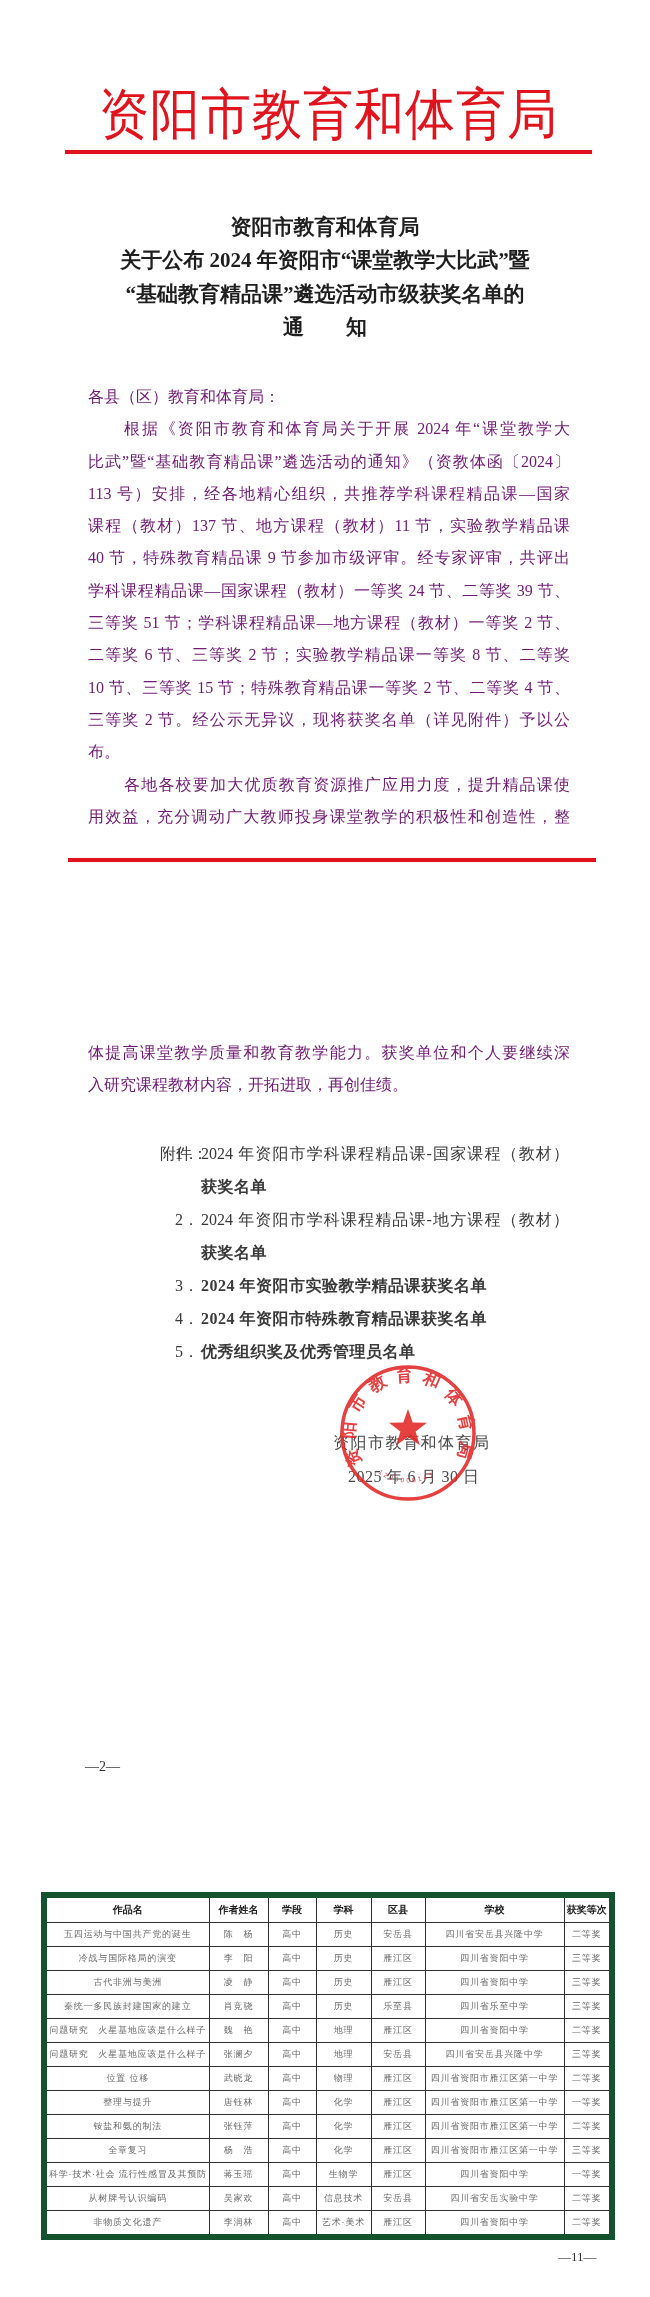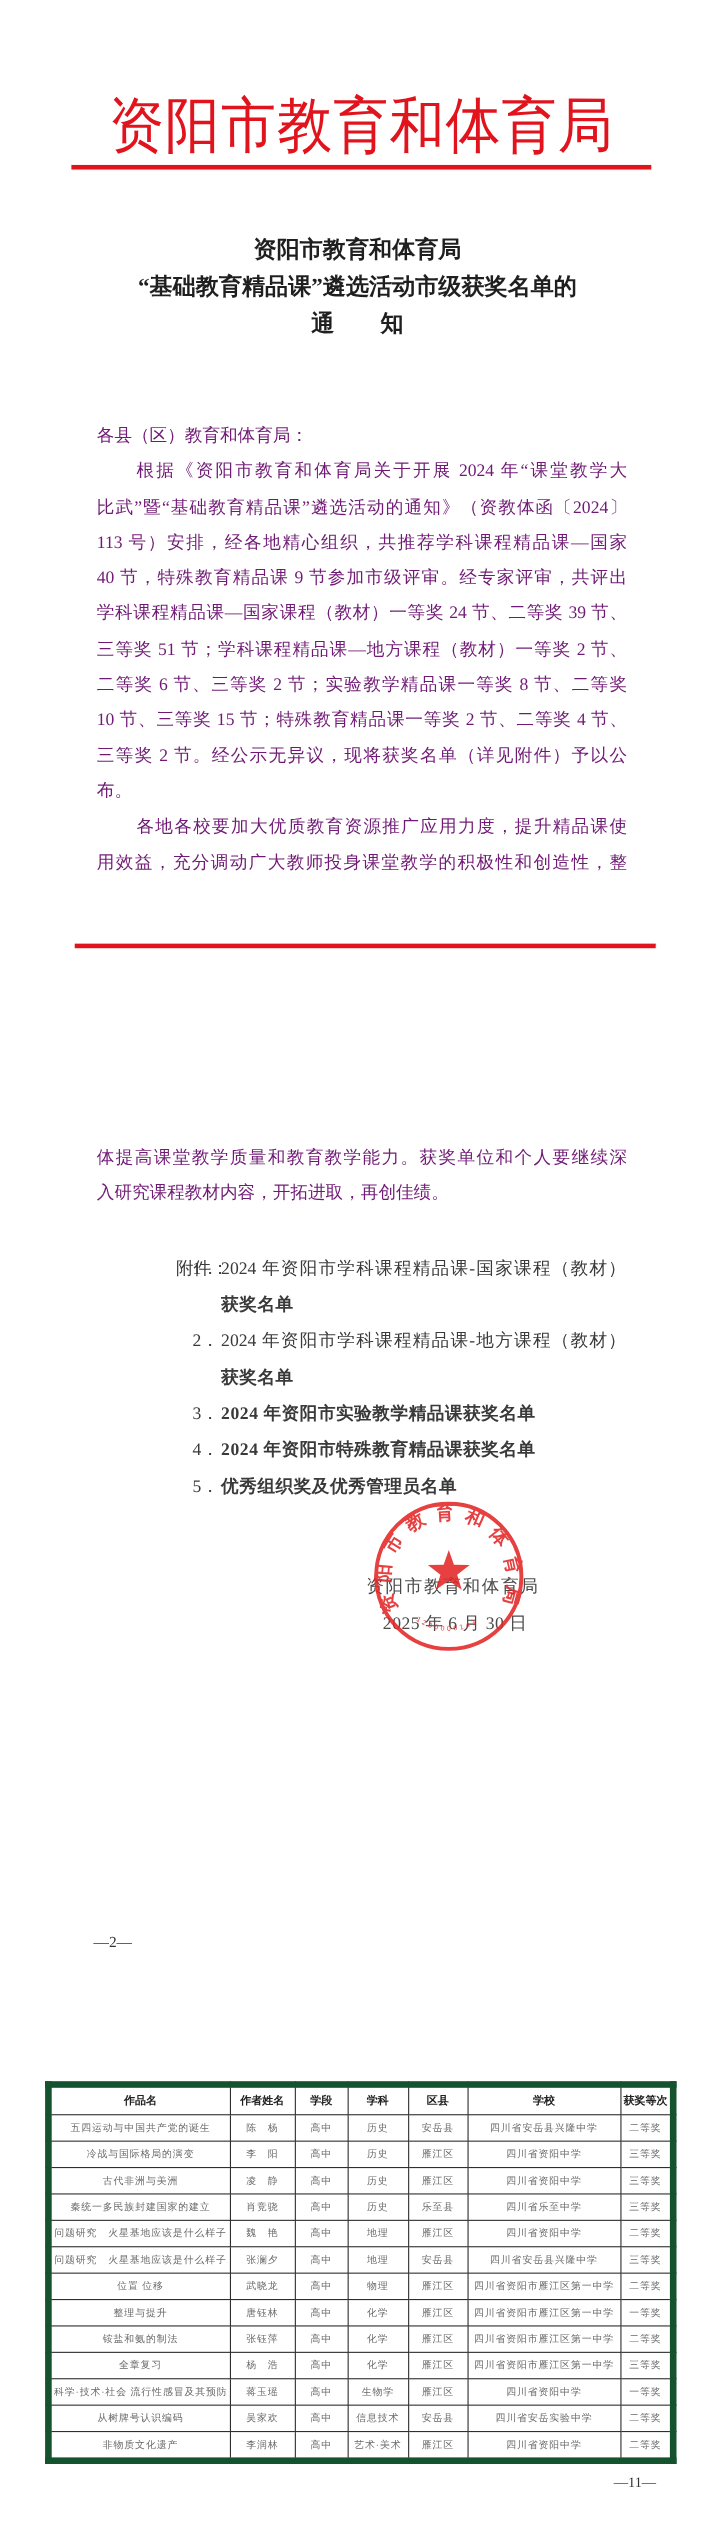--- a/index.html
+++ b/index.html
@@ -62,29 +62,31 @@
   .award-table td { height:23px; font-size:9px; color:#6a6a6a; letter-spacing:0.8px; }
 </style>
 </head>
 <body>
 
 <div class="letterhead-title">资阳市教育和体育局</div>
 <div class="red-rule" style="left:65px; top:150px; width:527px;"></div>
 
 <div class="notice-title">
   <div>资阳市教育和体育局</div>
+  <div>关于公布 2024 年资阳市“课堂教学大比武”暨</div>
   <div>“基础教育精品课”遴选活动市级获奖名单的</div>
   <div>通　　知</div>
 </div>
 
 <div class="text-block" style="top:381px;">
   <div class="body-line left">各县（区）教育和体育局：</div>
   <div class="body-line indent">根据《资阳市教育和体育局关于开展 2024 年“课堂教学大</div>
   <div class="body-line">比武”暨“基础教育精品课”遴选活动的通知》（资教体函〔2024〕</div>
   <div class="body-line">113 号）安排，经各地精心组织，共推荐学科课程精品课—国家</div>
+  <div class="body-line">课程（教材）137 节、地方课程（教材）11 节，实验教学精品课</div>
   <div class="body-line">40 节，特殊教育精品课 9 节参加市级评审。经专家评审，共评出</div>
   <div class="body-line">学科课程精品课—国家课程（教材）一等奖 24 节、二等奖 39 节、</div>
   <div class="body-line">三等奖 51 节；学科课程精品课—地方课程（教材）一等奖 2 节、</div>
   <div class="body-line">二等奖 6 节、三等奖 2 节；实验教学精品课一等奖 8 节、二等奖</div>
   <div class="body-line">10 节、三等奖 15 节；特殊教育精品课一等奖 2 节、二等奖 4 节、</div>
   <div class="body-line">三等奖 2 节。经公示无异议，现将获奖名单（详见附件）予以公</div>
   <div class="body-line left">布。</div>
   <div class="body-line indent">各地各校要加大优质教育资源推广应用力度，提升精品课使</div>
   <div class="body-line">用效益，充分调动广大教师投身课堂教学的积极性和创造性，整</div>
 </div>

